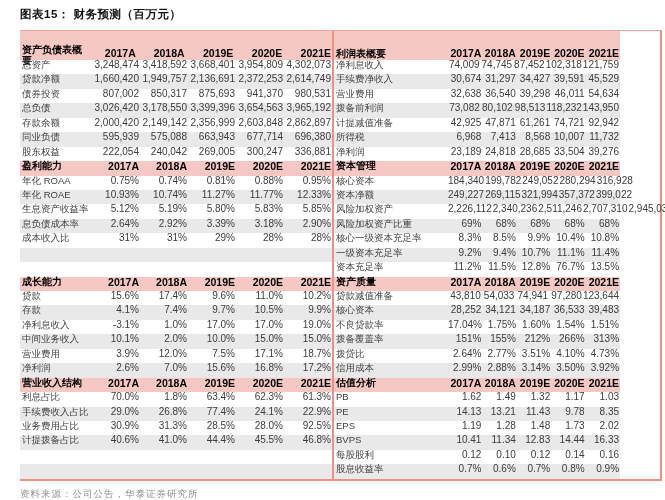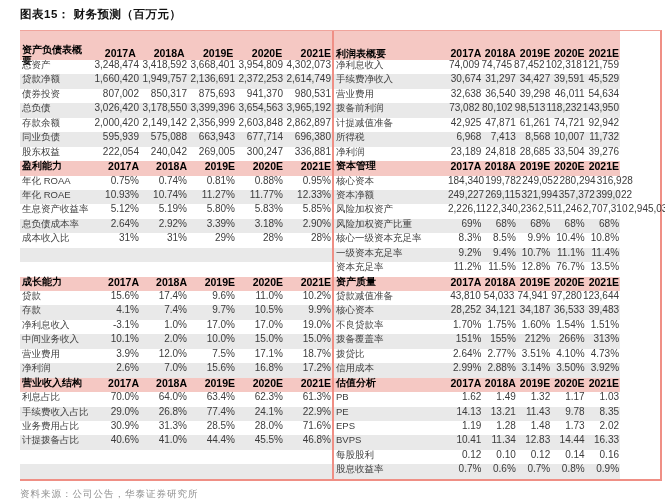--- a/index.html
+++ b/index.html
@@ -233,40 +233,40 @@
           <div class="cell label-cell">营业收入结构</div>
           <div class="cell num">2017A</div>
           <div class="cell num">2018A</div>
           <div class="cell num">2019E</div>
           <div class="cell num">2020E</div>
           <div class="cell num">2021E</div>
         </div>
         <div class="row data-row">
           <div class="cell label-cell">利息占比</div>
           <div class="cell num">70.0%</div>
-          <div class="cell num">64.0%</div>
+          <div class="cell num">1.8%</div>
           <div class="cell num">63.4%</div>
           <div class="cell num">62.3%</div>
           <div class="cell num">61.3%</div>
         </div>
         <div class="row data-row stripe">
           <div class="cell label-cell">手续费收入占比</div>
           <div class="cell num">29.0%</div>
           <div class="cell num">26.8%</div>
           <div class="cell num">77.4%</div>
           <div class="cell num">24.1%</div>
           <div class="cell num">22.9%</div>
         </div>
         <div class="row data-row">
           <div class="cell label-cell">业务费用占比</div>
           <div class="cell num">30.9%</div>
           <div class="cell num">31.3%</div>
           <div class="cell num">28.5%</div>
           <div class="cell num">28.0%</div>
-          <div class="cell num">71.6%</div>
+          <div class="cell num">92.5%</div>
         </div>
         <div class="row data-row stripe">
           <div class="cell label-cell">计提拨备占比</div>
           <div class="cell num">40.6%</div>
           <div class="cell num">41.0%</div>
           <div class="cell num">44.4%</div>
           <div class="cell num">45.5%</div>
           <div class="cell num">46.8%</div>
         </div>
         <div class="row data-row">
@@ -435,21 +435,21 @@
         <div class="row data-row stripe">
           <div class="cell label-cell">核心资本</div>
           <div class="cell num">28,252</div>
           <div class="cell num">34,121</div>
           <div class="cell num">34,187</div>
           <div class="cell num">36,533</div>
           <div class="cell num">39,483</div>
         </div>
         <div class="row data-row">
           <div class="cell label-cell">不良贷款率</div>
-          <div class="cell num">1.70%</div>
+          <div class="cell num">17.04%</div>
           <div class="cell num">1.75%</div>
           <div class="cell num">1.60%</div>
           <div class="cell num">1.54%</div>
           <div class="cell num">1.51%</div>
         </div>
         <div class="row data-row stripe">
           <div class="cell label-cell">拨备覆盖率</div>
           <div class="cell num">151%</div>
           <div class="cell num">155%</div>
           <div class="cell num">212%</div>

